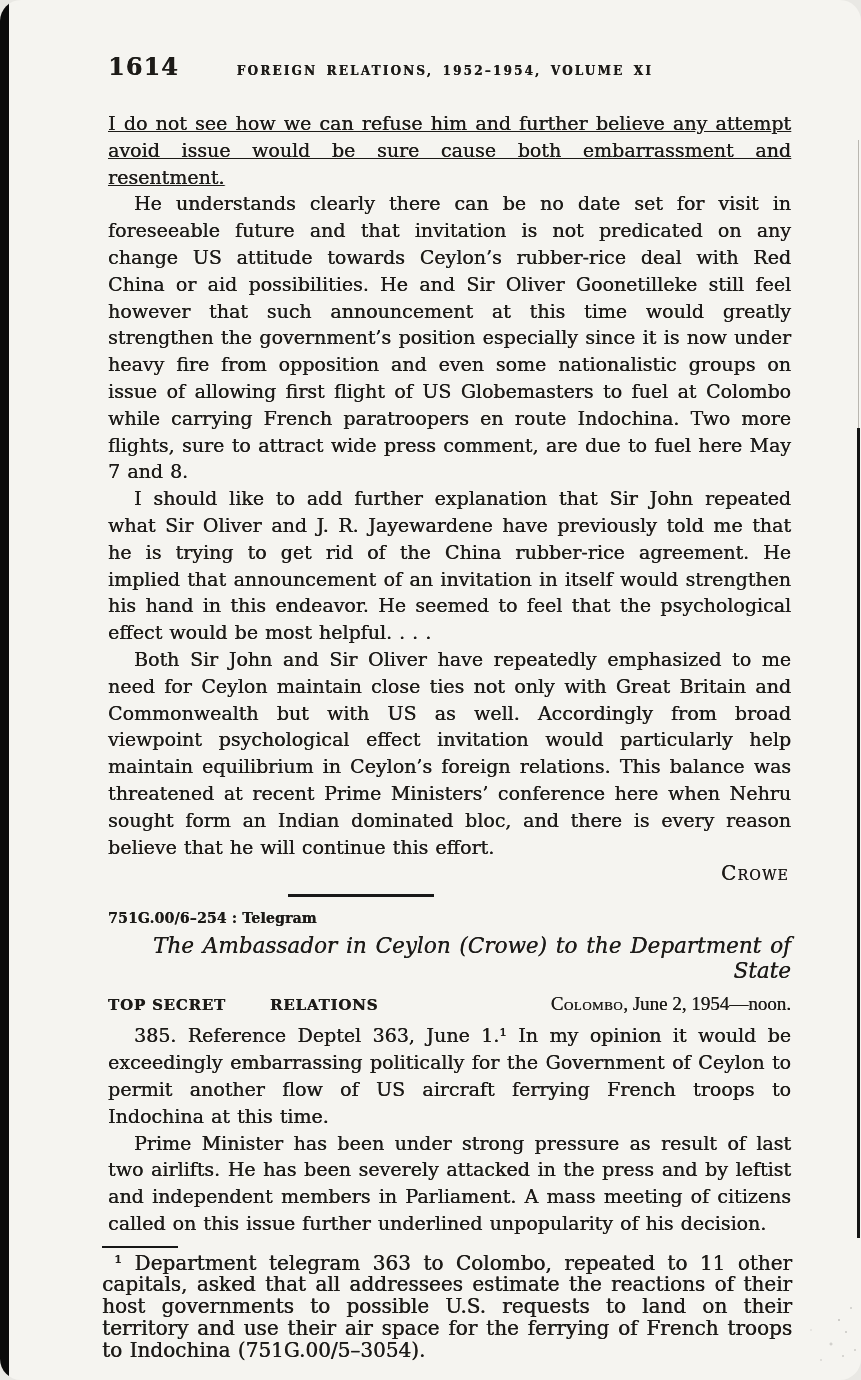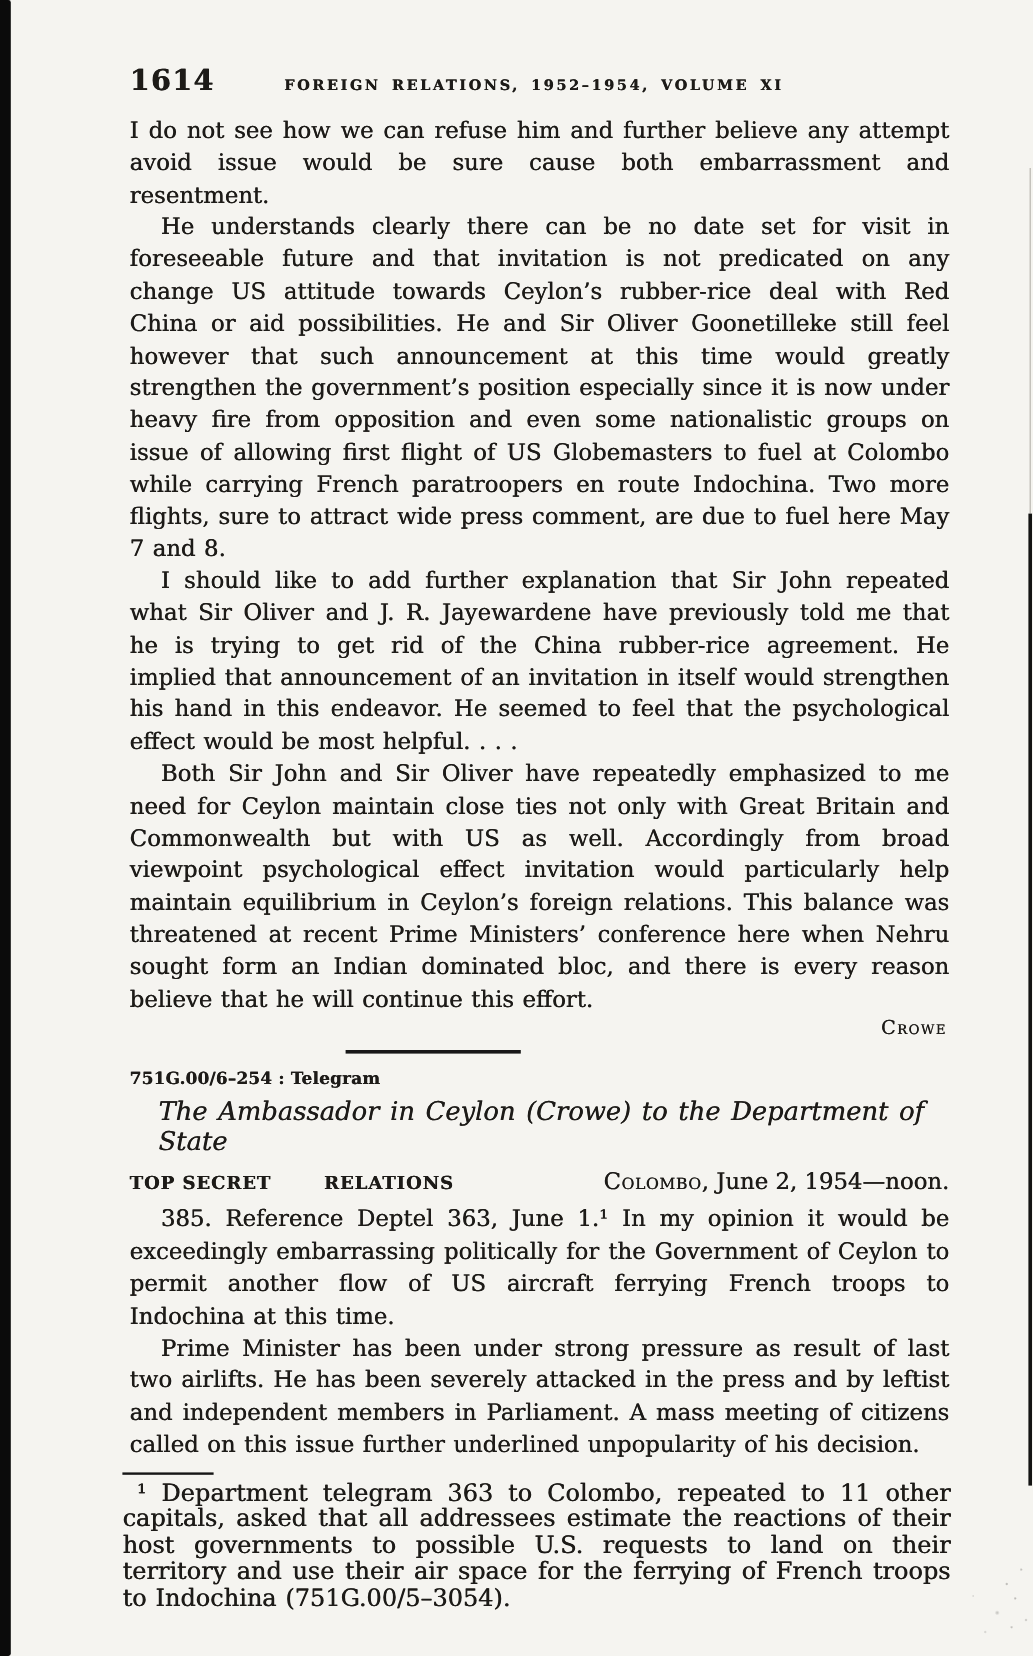--- a/index.html
+++ b/index.html
@@ -5,20 +5,21 @@
   html,body{margin:0;padding:0;}
   body{
     width:861px;height:1380px;
     background:#e9e8e4;
     font-family:"DejaVu Serif", serif;
   }
   .page{
     position:relative;width:861px;height:1380px;overflow:hidden;
     background:#f5f4f0;
     color:#1d1b18;
+    border-radius:21px;
   }
   .scan-edge-left{
     position:absolute;left:0;top:0;width:9px;height:1380px;
     background:#0b0b0b;border-radius:0 2px 2px 0;
   }
   .scan-edge-right{
     position:absolute;right:1px;top:428px;width:3px;height:810px;
     background:#141414;
   }
   .scan-edge-right-faint{
@@ -48,44 +49,44 @@
     font-size:24px;font-weight:700;letter-spacing:1px;
   }
   .running-title{
     margin-left:58px;font-size:12px;font-weight:700;
     letter-spacing:2.2px;word-spacing:3px;
   }
   .content p{
     margin:0;font-size:19px;line-height:26.8px;
     text-align:justify;text-indent:26px;word-spacing:1px;
   }
-  p.first-par{text-indent:0;margin-top:15px;}
+  p.first-par{text-indent:0;margin-top:29px;text-decoration:underline;}
   .signature{
-    text-align:right;font-variant:small-caps;font-size:16px;
+    text-align:right;font-variant:small-caps;font-size:20px;
     letter-spacing:1.2px;margin-top:1px;padding-right:2px;
   }
   .section-divider{
     width:146px;border:none;border-top:3px solid #181818;
     margin:9px 0 0 180px;
   }
   .source-reference{
     margin-top:13px;font-size:14px;font-weight:700;letter-spacing:.2px;
   }
   .document-title{
-    margin:7px 0 0 24px;text-align:left;font-style:italic;
+    margin:7px 0 0 24px;text-align:right;font-style:italic;
     font-size:21.5px;word-spacing:2px;
   }
   .classification-line{
     display:flex;align-items:baseline;margin-top:10px;font-size:19px;justify-content:flex-end;
   }
   .classification-label,.priority-label{
     font-size:15px;font-weight:700;letter-spacing:.8px;
   }
   .priority-label{margin-left:44px;}
-  .dateline{margin-left:auto;}
+  .dateline{margin-left:auto;font-family:Liberation Serif, serif;}
   .dateline-place{font-variant:small-caps;letter-spacing:.5px;}
   p.doc2-first{margin-top:7px;}
   .footnote-rule{
     width:76px;border:none;border-top:2.5px solid #161616;
     margin:9px 0 0 -6px;
   }
   p.footnote{
     margin:5px 0 0 -6px;width:690px;
     font-size:20px;line-height:21.8px;text-indent:12px;
     text-shadow:0.4px 0 0 currentColor;

